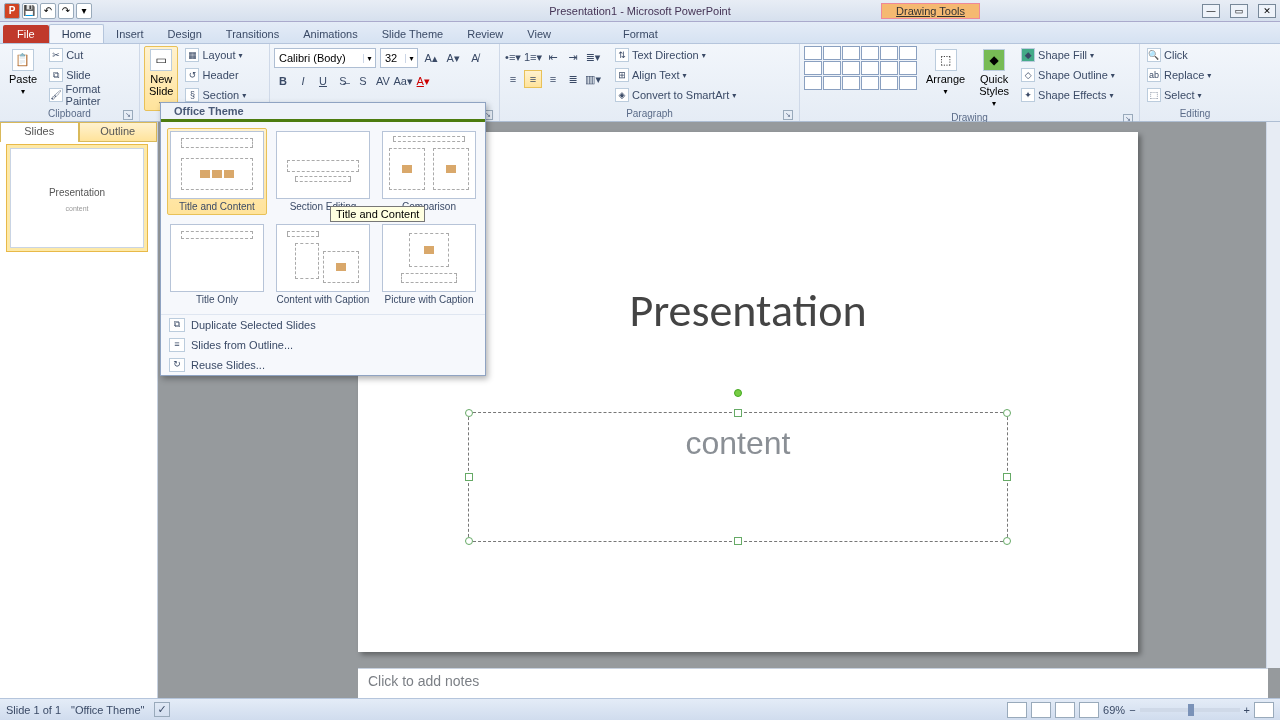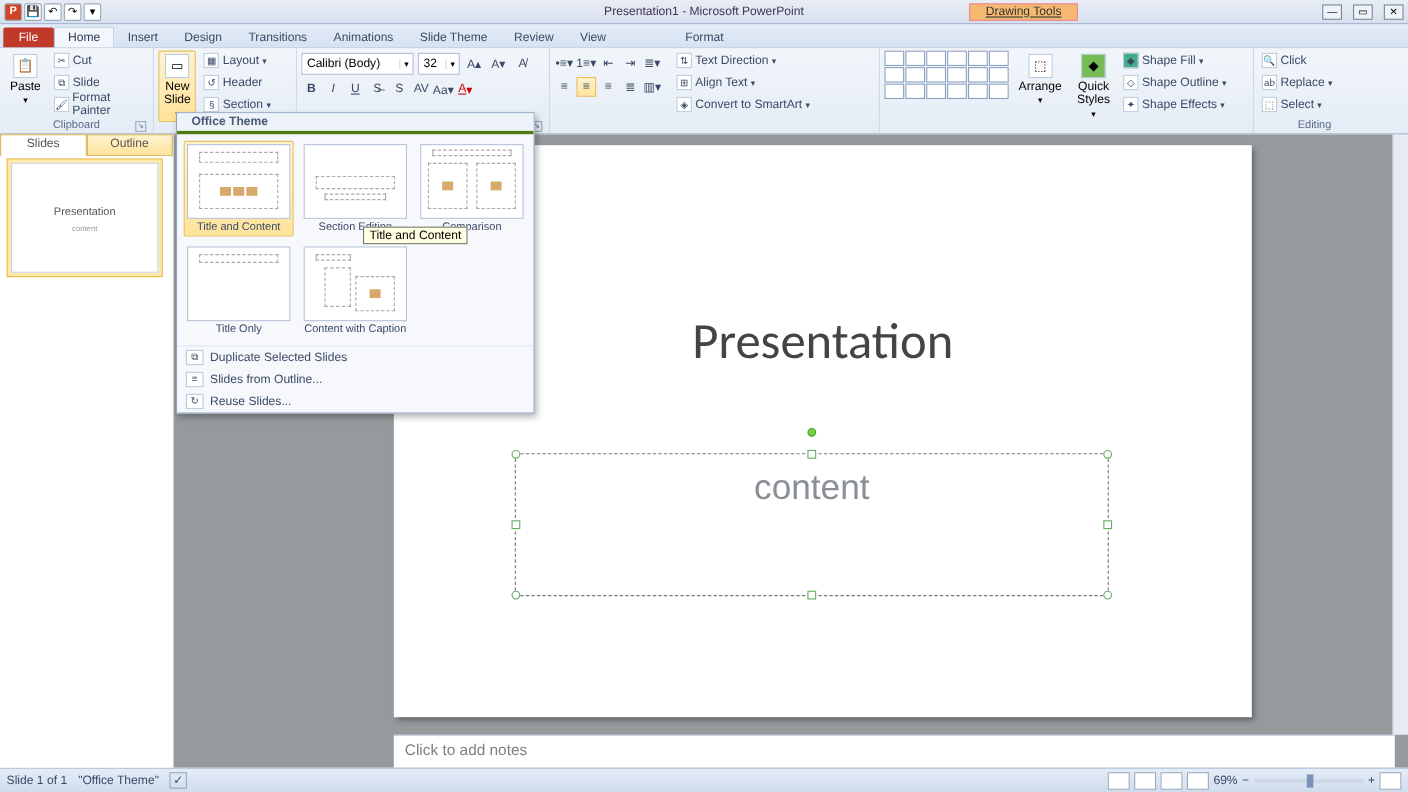--- a/index.html
+++ b/index.html
@@ -255,20 +255,21 @@
             <span>Align Text</span>
             <span style="font-size:8px">▾</span>
           </div>
         <div class="small-btn">
             <span class="si">◈</span>
             <span>Convert to SmartArt</span>
             <span style="font-size:8px">▾</span>
           </div>
       </div>
     </div>
+    <div class="rgroup-label"><span>Paragraph</span><span class="launcher">↘</span></div>
   </div>
 
   <div class="rgroup" style="width:340px">
     <div class="rgroup-body">
       <div class="shapes-grid">
         <div class="sh"></div>
           <div class="sh"></div>
           <div class="sh"></div>
           <div class="sh"></div>
           <div class="sh"></div>
@@ -308,20 +309,21 @@
             <span>Shape Outline</span>
             <span style="font-size:8px">▾</span>
           </div>
         <div class="small-btn">
             <span class="si">✦</span>
             <span>Shape Effects</span>
             <span style="font-size:8px">▾</span>
           </div>
       </div>
     </div>
+    <div class="rgroup-label"><span>Drawing</span><span class="launcher">↘</span></div>
   </div>
 
   <div class="rgroup" style="width:110px; border-right:none">
     <div class="rgroup-body">
       <div class="small-row">
         <div class="small-btn">
             <span class="si">🔍</span>
             <span>Click</span>
           </div>
         <div class="small-btn">
@@ -421,20 +423,29 @@
     <div class="layout-item">
       <div class="layout-preview">
           <div class="lp-title" style="top:6px;height:6px;right:50px"></div>
           <div class="lp-body" style="left:46px">
             <span class="lp-ico"></span>
           </div>
           <div class="lp-sub" style="top:18px;right:50px;height:36px"></div>
         </div>
       <div class="layout-label" style="white-space:pre-line">Content with Caption</div>
     </div>
+    <div class="layout-item">
+      <div class="layout-preview">
+          <div class="lp-body" style="top:8px;bottom:24px;left:26px;right:26px">
+            <span class="lp-ico"></span>
+          </div>
+          <div class="lp-sub" style="top:48px;height:10px"></div>
+        </div>
+      <div class="layout-label" style="white-space:pre-line">Picture with Caption</div>
+    </div>
   </div>
   <div class="gallery-footer">
     <div class="gallery-cmd">
         <span class="ci">⧉</span>
         <span>Duplicate Selected Slides</span>
       </div>
     <div class="gallery-cmd">
         <span class="ci">≡</span>
         <span>Slides from Outline...</span>
       </div>

